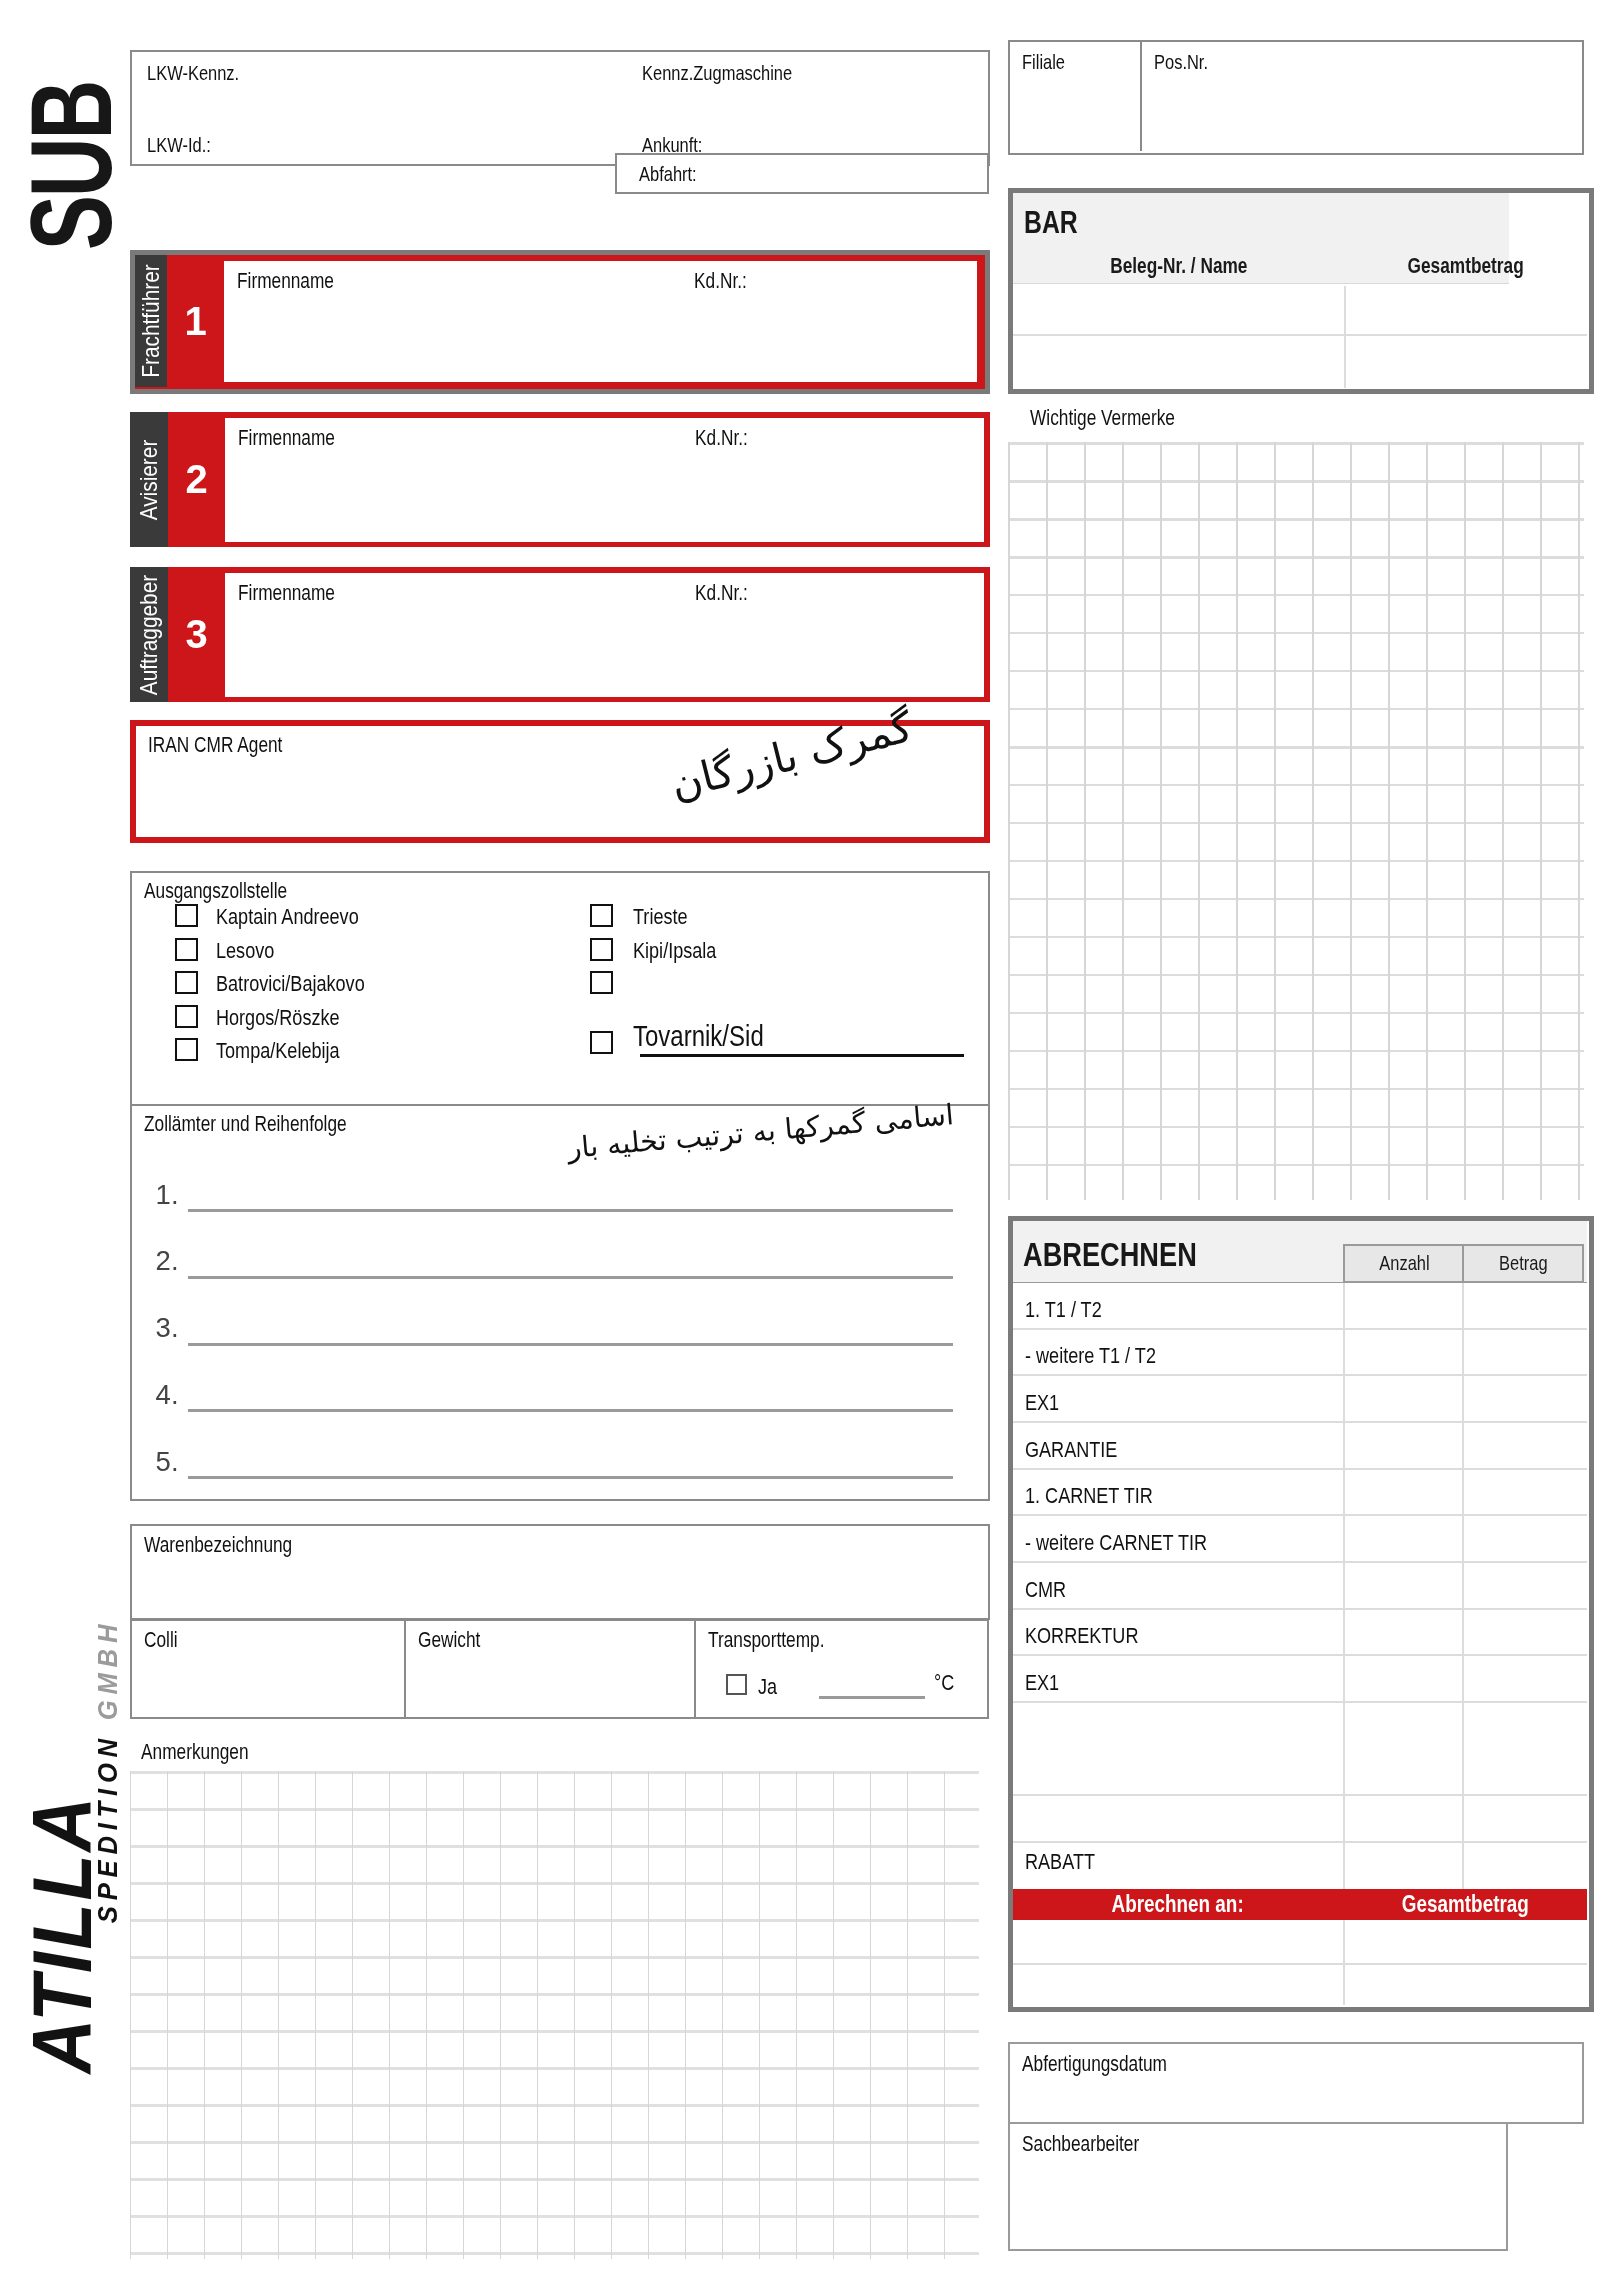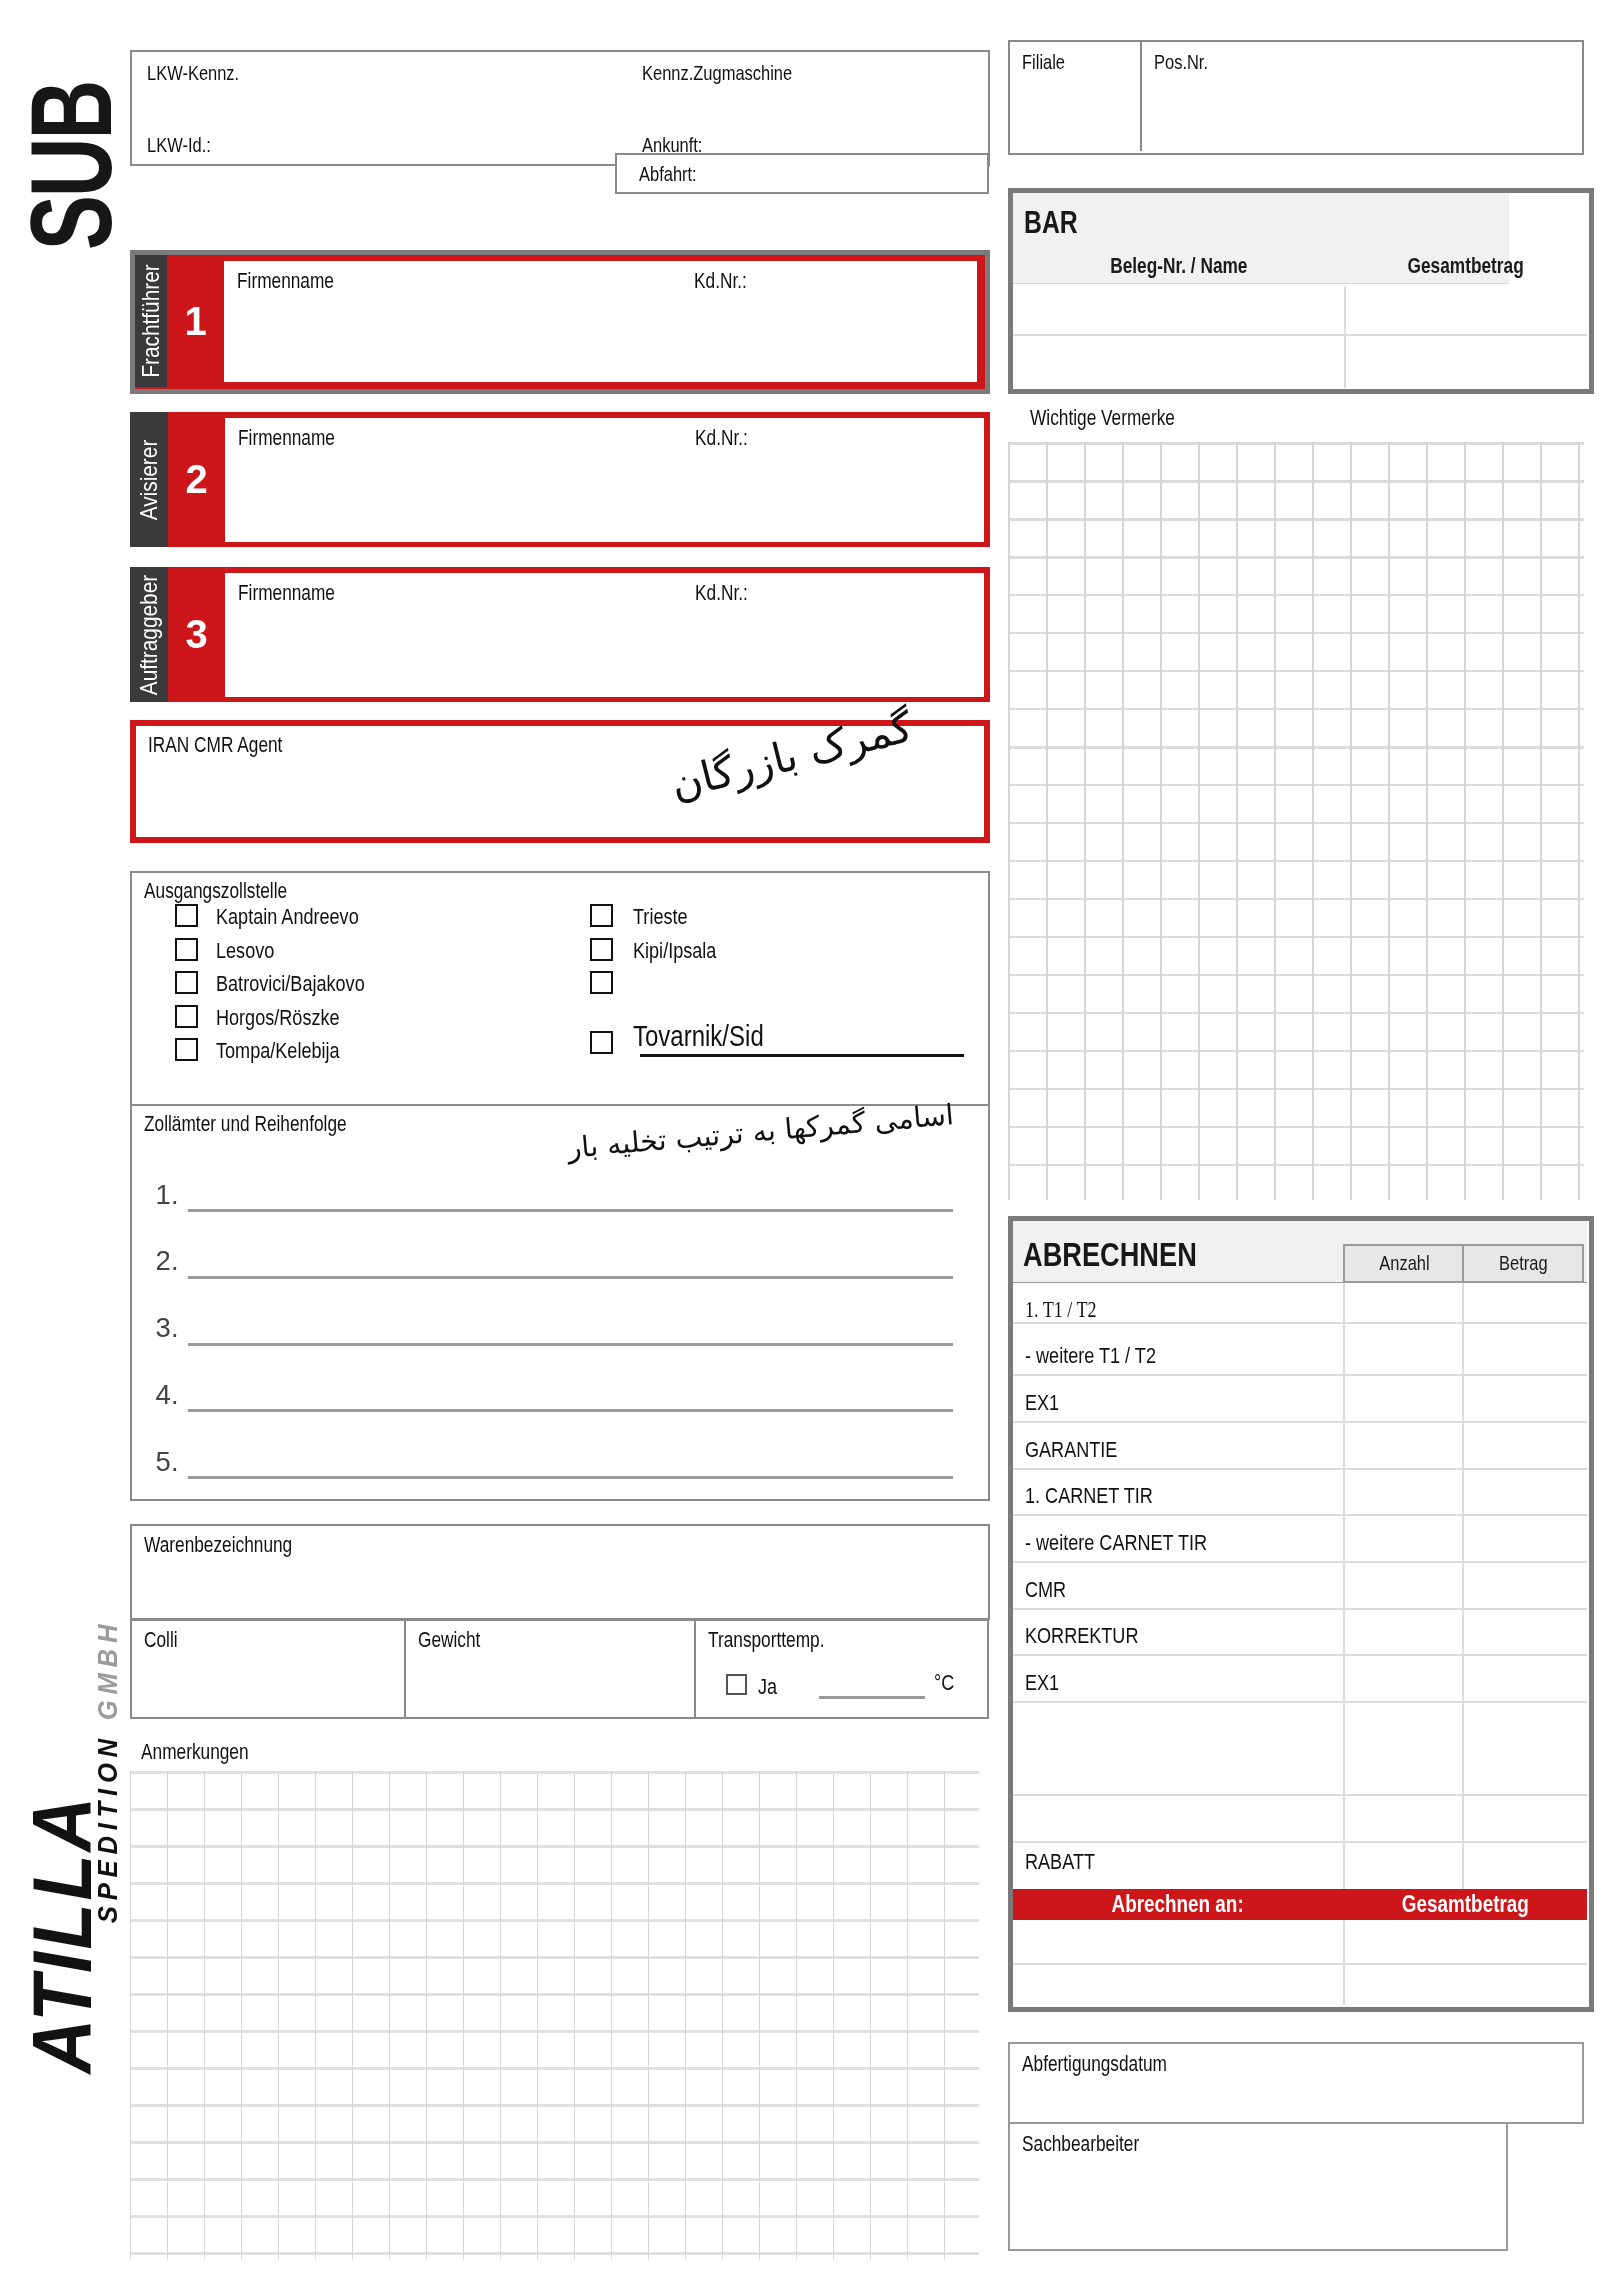--- a/index.html
+++ b/index.html
@@ -189,21 +189,21 @@
     <div class="abs" style="left:0;top:0;width:574px;height:62px;background:#f1f1f1;border-bottom:1.5px solid #9a9a9a;">
       <span class="abs b" style="left:9.8px;top:13.7px;font-size:34px;color:#181818;"><span class="cx">ABRECHNEN</span></span>
       <div class="abs" style="left:330px;top:22.6px;width:122px;height:39px;background:#e7e7e7;border:2px solid #9a9a9a;box-sizing:border-box;display:flex;align-items:center;justify-content:center;">
         <span style="font-size:20.6px;"><span class="cxc">Anzahl</span></span>
       </div>
       <div class="abs" style="left:449px;top:22.6px;width:122px;height:39px;background:#e7e7e7;border:2px solid #9a9a9a;box-sizing:border-box;display:flex;align-items:center;justify-content:center;">
         <span style="font-size:20.6px;"><span class="cxc">Betrag</span></span>
       </div>
     </div>
 
-    <div class="abs rowline" style="left:0;top:62px;width:574px;height:41px;font-family:Liberation Serif, serif;">
+    <div class="abs rowline" style="left:0;top:62px;width:574px;height:47px;">
         <span class="abs lbl" style="left:11.8px;top:13.7px;font-size:22.6px;"><span class="cx">1. T1 / T2</span></span>
       </div>
     <div class="abs rowline" style="left:0;top:108px;width:574px;height:47px;">
         <span class="abs lbl" style="left:11.8px;top:13.7px;font-size:22.6px;"><span class="cx"> - weitere T1 / T2</span></span>
       </div>
     <div class="abs rowline" style="left:0;top:155px;width:574px;height:47px;">
         <span class="abs lbl" style="left:11.8px;top:13.7px;font-size:22.6px;"><span class="cx">EX1</span></span>
       </div>
     <div class="abs rowline" style="left:0;top:202px;width:574px;height:47px;">
         <span class="abs lbl" style="left:11.8px;top:13.7px;font-size:22.6px;"><span class="cx">GARANTIE</span></span>

